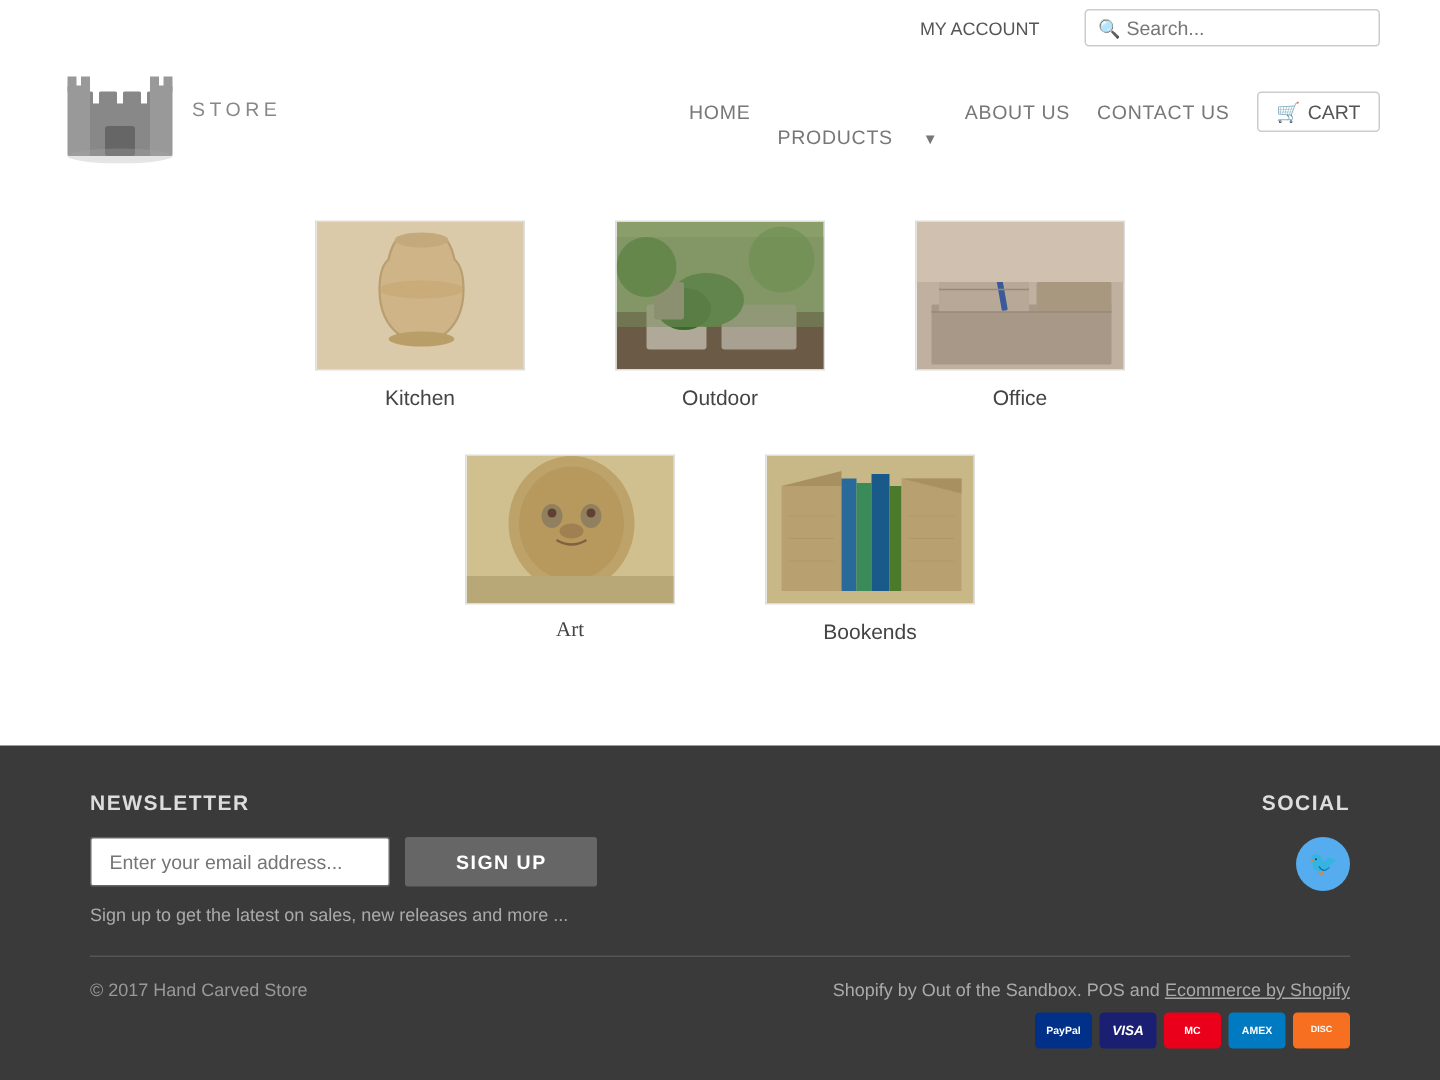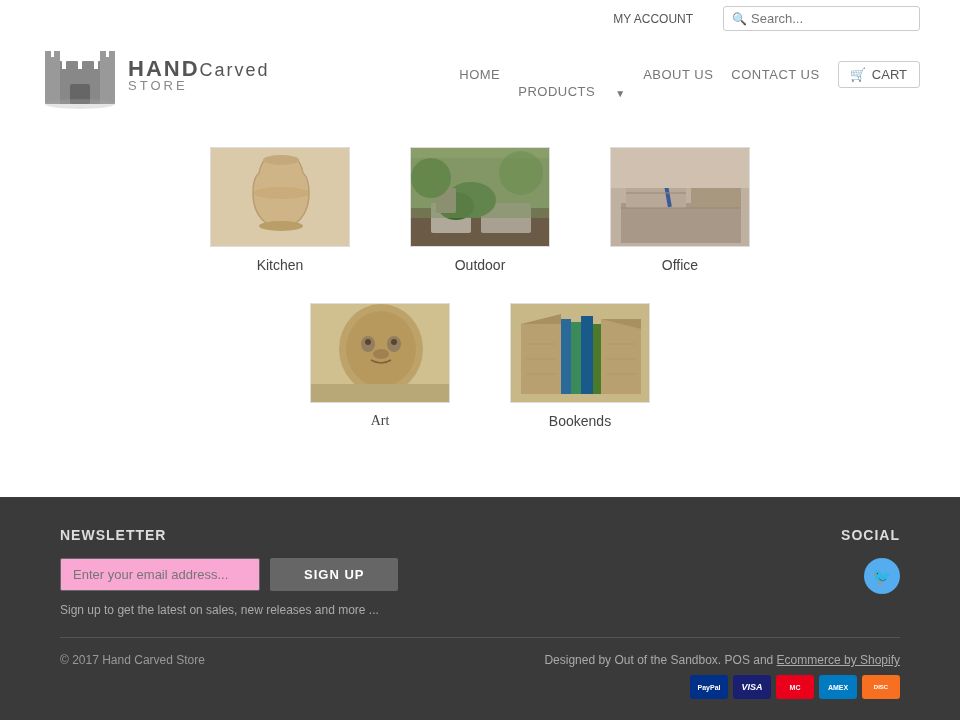--- a/index.html
+++ b/index.html
@@ -73,21 +73,20 @@
       <rect x="60" y="18" width="15" height="47" fill="#999" rx="1"></rect>
 
       <rect x="5" y="12" width="6" height="10" fill="#999"></rect>
       <rect x="14" y="12" width="6" height="10" fill="#999"></rect>
       <rect x="60" y="12" width="6" height="10" fill="#999"></rect>
       <rect x="69" y="12" width="6" height="10" fill="#999"></rect>
 
       <ellipse cx="40" cy="65" rx="35" ry="5" fill="#aaa" opacity="0.3"></ellipse>
     </svg>
     <div>
-      <span style="font-size:22px;font-weight:bold;color:#555;letter-spacing:2px;">HAND<span style="font-weight:normal;font-size:18px;">Carved</span></span>
       <div style="font-size:13px;color:#888;letter-spacing:3px;margin-top:-4px;">STORE</div>
     </div>
   </div>
 
   <nav style="display:flex;align-items:center;gap:18px;">
     <a style="font-size:13px;color:#777;text-decoration:none;font-weight:500;letter-spacing:0.5px;">HOME</a>
     <div style="display:flex;align-items:flex-end;gap:20px;cursor:pointer;margin-top:35px;">
       <span style="font-size:13px;color:#777;font-weight:500;letter-spacing:0.5px;">PRODUCTS</span>
       <span style="font-size:10px;color:#777;">▼</span>
     </div>
@@ -224,39 +223,39 @@
     </div>
   </div>
 </main>
 
 <footer style="background:#3a3a3a;color:#ccc;padding:30px 60px;">
   <div class="footer-top" style="display:flex;justify-content:space-between;align-items:flex-start;padding-bottom:20px;">
 
     <div class="newsletter-section" style="flex:1;">
       <div class="newsletter-title" style="font-size:14px;font-weight:bold;color:#ddd;letter-spacing:1px;margin-bottom:15px;">NEWSLETTER</div>
       <div class="newsletter-form" style="display:flex;gap:10px;margin-bottom:12px;">
-        <input type="email" style="padding: 8px 12px; border: 1px solid rgb(102, 102, 102); background: #f9a8d4; color: rgb(51, 51, 51); font-size: 13px; width: 200px; border-radius: 2px;" placeholder="Enter your email address...">
+        <input type="email" style="padding: 8px 12px; border: 1px solid rgb(102, 102, 102); background: #ffffff; color: rgb(51, 51, 51); font-size: 13px; width: 200px; border-radius: 2px;" placeholder="Enter your email address...">
         <button class="signup-btn" style="background:#666;color:#fff;border:none;padding:8px 34px;font-size:13px;cursor:pointer;border-radius:2px;font-weight:bold;letter-spacing:1px;">SIGN UP</button>
       </div>
       <p class="newsletter-note" style="font-size:12px;color:#aaa;">Sign up to get the latest on sales, new releases and more ...</p>
     </div>
 
     <div class="social-section" style="flex:0 0 180px;text-align:right;">
       <div class="social-title" style="font-size:14px;font-weight:bold;color:#ddd;letter-spacing:1px;margin-bottom:15px;">SOCIAL</div>
       <div class="twitter-icon" style="width:36px;height:36px;background:#55acee;border-radius:50%;display:flex;align-items:center;justify-content:center;cursor:pointer;margin-left:auto;">
         <span style="color:#fff;font-size:16px;font-weight:bold;">🐦</span>
       </div>
     </div>
   </div>
 
   <div class="footer-bottom" style="border-top:1px solid #555;padding-top:15px;display:flex;justify-content:space-between;align-items:flex-start;flex-wrap:wrap;gap:10px;">
     <span class="footer-copy" style="font-size:12px;color:#999;">© 2017 Hand Carved Store</span>
     <div style="text-align:right;">
       <div style="font-size:12px;color:#aaa;">
-        <span>Designed by Out of the Sandbox.</span>
+        <span>Shopify by Out of the Sandbox.</span>
         <span style="cursor:pointer;">POS</span>
         <span>and</span>
         <span style="text-decoration:underline;cursor:pointer;">Ecommerce by Shopify</span>
       </div>
 
       <div class="payment-icons" style="display:flex;gap:5px;margin-top:8px;justify-content:flex-end;">
         <div class="payment-icon paypal" style="width:38px;height:24px;border-radius:3px;background:#003087;display:flex;align-items:center;justify-content:center;font-size:7px;font-weight:bold;color:#fff;">PayPal</div>
         <div class="payment-icon visa" style="width:38px;height:24px;border-radius:3px;background:#1a1f71;display:flex;align-items:center;justify-content:center;font-size:9px;font-weight:bold;color:#fff;font-style:italic;">VISA</div>
         <div class="payment-icon mastercard" style="width:38px;height:24px;border-radius:3px;background:#eb001b;display:flex;align-items:center;justify-content:center;font-size:7px;font-weight:bold;color:#fff;">MC</div>
         <div class="payment-icon amex" style="width:38px;height:24px;border-radius:3px;background:#007bc1;display:flex;align-items:center;justify-content:center;font-size:7px;font-weight:bold;color:#fff;">AMEX</div>

